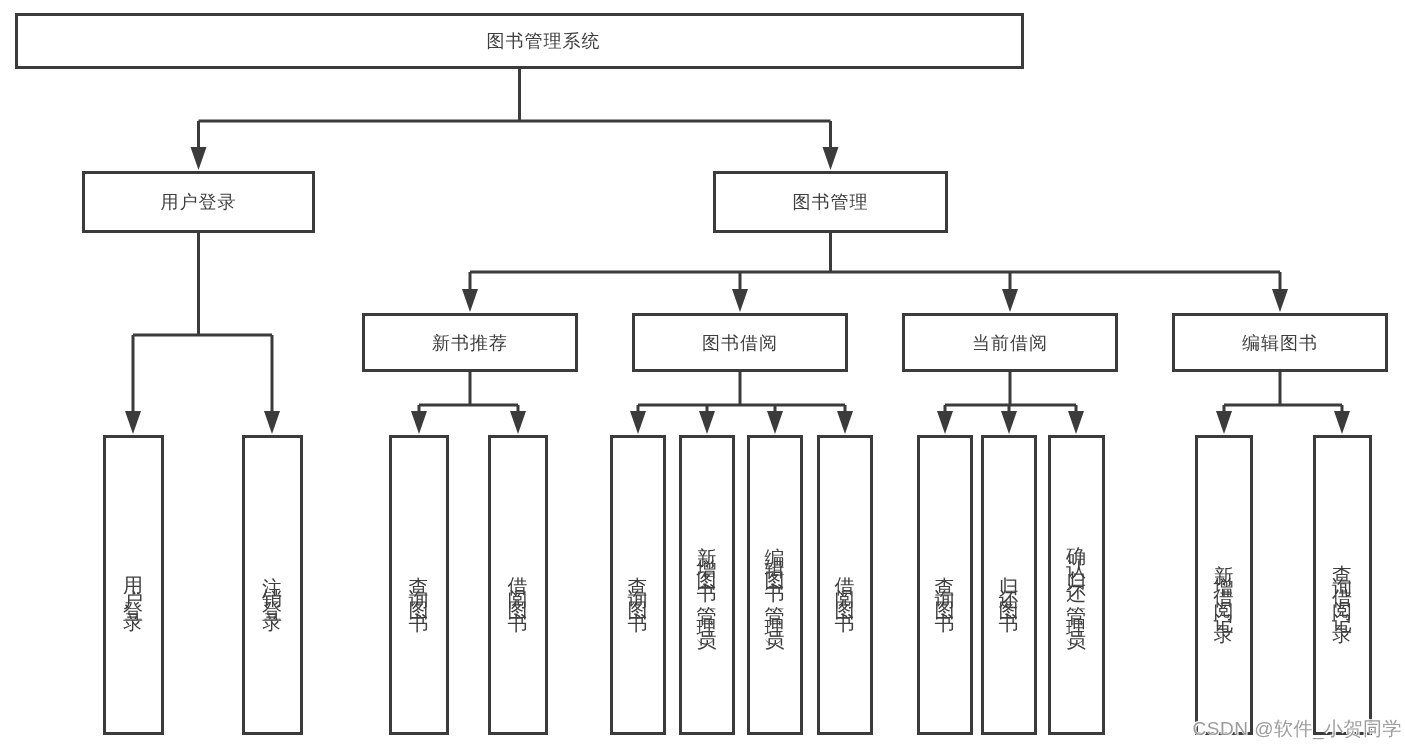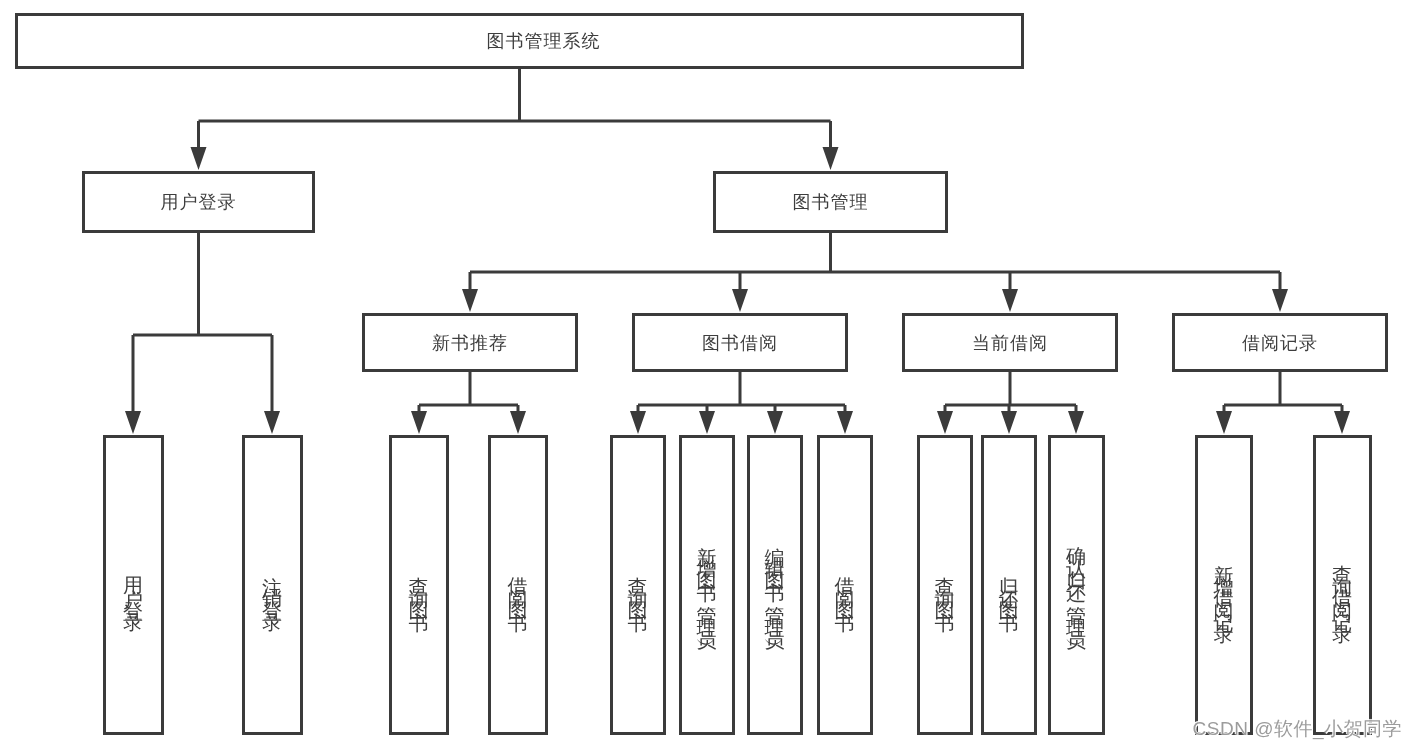--- a/index.html
+++ b/index.html
@@ -111,21 +111,21 @@
   <div class="node h-node" style="left:362px;top:313px;width:216px;height:59px">
     <span>新书推荐</span>
   </div>
   <div class="node h-node" style="left:902px;top:313px;width:216px;height:59px">
     <span>当前借阅</span>
   </div>
   <div class="node h-node" style="left:632px;top:313px;width:216px;height:59px">
     <span>图书借阅</span>
   </div>
   <div class="node h-node" style="left:1172px;top:313px;width:216px;height:59px">
-    <span>借阅记录</span>
+    <span>编辑图书</span>
   </div>
 
   <div class="node leaf" style="left:103px;top:435px;width:61px;height:300px">
     <span class="v-text">用户登录</span>
   </div>
   <div class="node leaf" style="left:242px;top:435px;width:61px;height:300px">
     <span class="v-text">注销登录</span>
   </div>
 
   <div class="node leaf" style="left:389px;top:435px;width:60px;height:300px">

